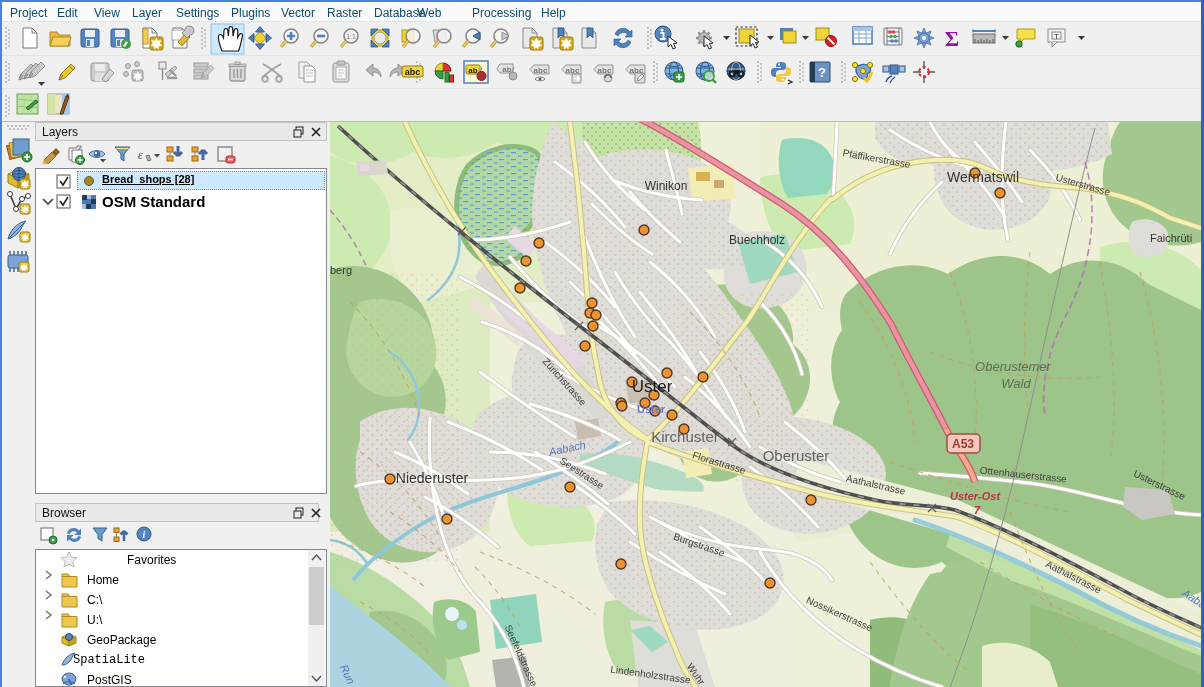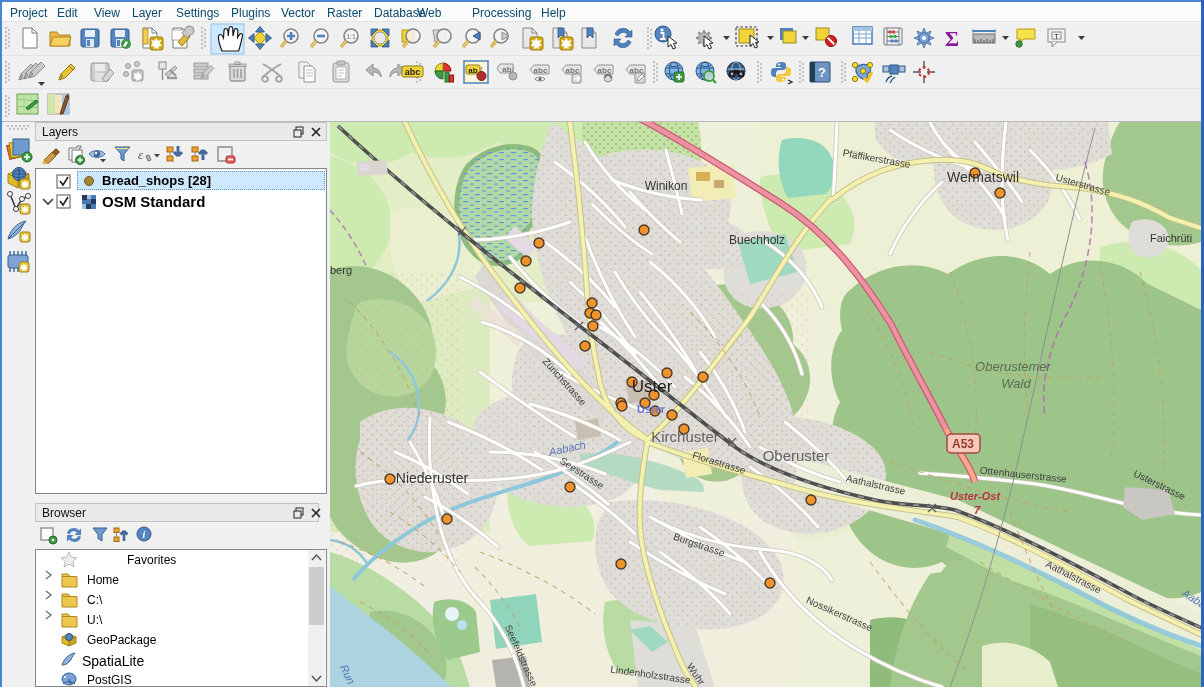--- a/index.html
+++ b/index.html
@@ -607,21 +607,21 @@
       <path d="M7 30 l5 5 l5 -5" stroke="#444" stroke-width="1.7" fill="none"></path>
       <g>
       <rect x="46" y="26" width="14" height="14" fill="#4a7ab5"></rect>
       <rect x="46" y="26" width="5" height="5" fill="#23395c"></rect>
           <rect x="55" y="30" width="5" height="5" fill="#23395c"></rect>
           <rect x="50" y="35" width="5" height="5" fill="#23395c"></rect>
       <rect x="51" y="26" width="4" height="4" fill="#9fc0e2"></rect>
           <rect x="46" y="35" width="4" height="5" fill="#9fc0e2"></rect>
       </g>
     </svg>
-    <div style="position:absolute;left:66px;top:4px;font-size:13px;font-weight:bold;">Bread_shops [28]</div>
+    <div style="position:absolute;left:66px;top:4px;font-size:11px;font-weight:bold;text-decoration:underline;">Bread_shops [28]</div>
     <div style="position:absolute;left:66px;top:24px;font-size:15px;font-weight:bold;">OSM Standard</div>
   </div>
 </div>
 
 <div class="panel" id="browserpanel" style="left:35px;top:503px;width:284px;height:184px;">
   <div class="ptitle" style="top:0">
       <span class="t">Browser</span>
     <svg class="pbtn" style="left:256px" viewBox="0 0 14 14">
         <rect x="4" y="2" width="7" height="7" fill="none" stroke="#222"></rect>
         <rect x="2" y="5" width="7" height="7" fill="#e9e9e9" stroke="#222"></rect>
@@ -690,21 +690,21 @@
       <path d="M4,10 l4.5,-5 l4.5,5" fill="none" stroke="#555" stroke-width="1.5"></path>
       <rect x="1" y="17" width="15" height="58" fill="#cdcdcd"></rect>
       <path d="M4,126 l4.5,5 l-4.5,-5 M4,126 l4.5,5 l4.5,-5" fill="none" stroke="#555" stroke-width="1.5"></path>
      </g>
     </svg>
     <div style="position:absolute;left:51px;top:3px;font-size:12px;margin-left:40px;">Favorites</div>
     <div style="position:absolute;left:51px;top:23px;font-size:12px;">Home</div>
     <div style="position:absolute;left:51px;top:43px;font-size:12px;">C:\</div>
     <div style="position:absolute;left:51px;top:63px;font-size:12px;">U:\</div>
     <div style="position:absolute;left:51px;top:83px;font-size:12px;">GeoPackage</div>
-    <div style="position:absolute;left:46px;top:103px;font-size:14px;">SpatiaLite</div>
+    <div style="position:absolute;left:37px;top:103px;font-size:12px;font-family:Liberation Mono, monospace;">SpatiaLite</div>
     <div style="position:absolute;left:51px;top:123px;font-size:12px;">PostGIS</div>
   </div>
 </div>
 
 <div id="map">
 <svg width="871" height="565" viewBox="0 0 871 565" xmlns="http://www.w3.org/2000/svg">
 <defs>
  <pattern id="bldg" width="9" height="9" patternUnits="userSpaceOnUse">
    <rect width="9" height="9" fill="none"></rect>
    <rect x="1" y="2" width="2" height="1.6" fill="#c7a095"></rect>

